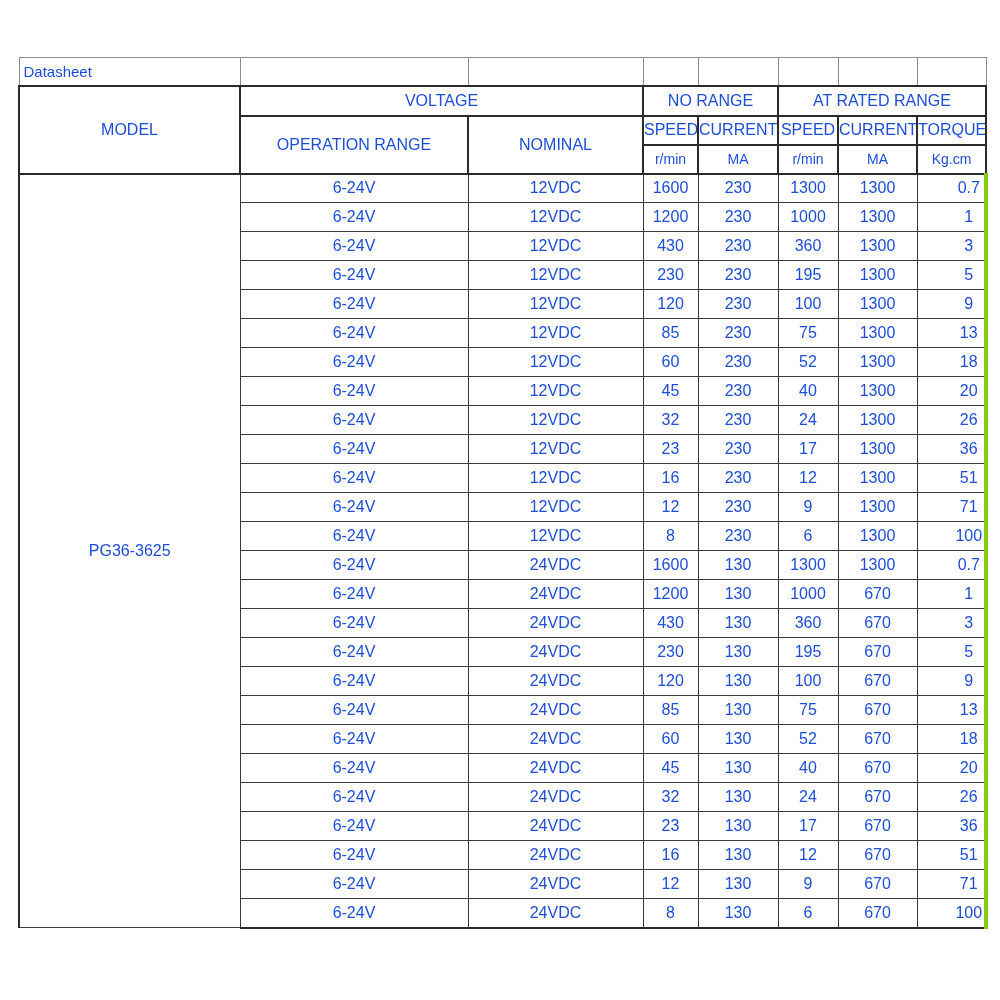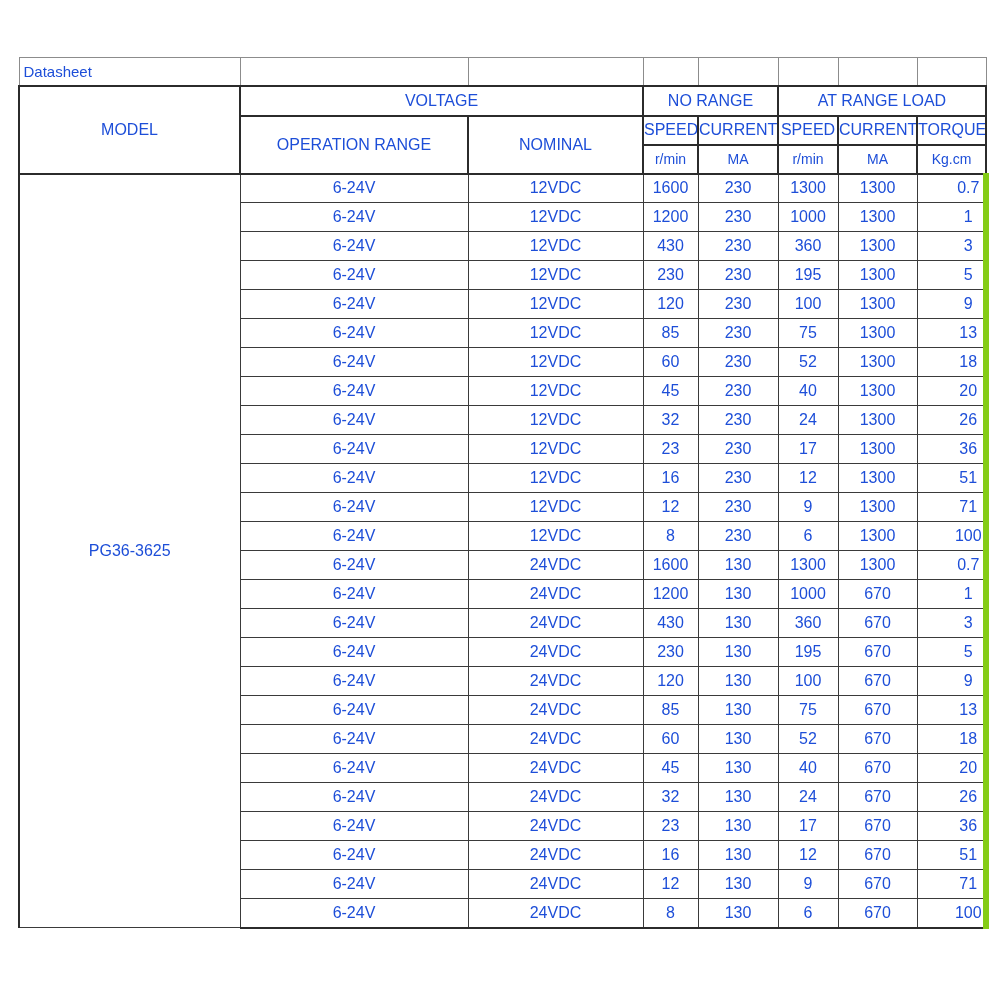--- a/index.html
+++ b/index.html
@@ -57,21 +57,21 @@
   tr.hdr-a { height: 30px; }
   tr.hdr-b { height: 29px; }
   tr.hdr-c { height: 29px; }
   thead th { border: 2px solid #2b2b2b; }
   tr.hdr-c th { font-size: 14px; border-radius: 14px; }
 
   
   tbody tr { height: 29px; }
   tbody td { border: 1px solid #3a3a3a; }
   tbody td.model-cell { border-left: 2px solid #2b2b2b; }
-  tbody tr td:last-child { border-right: 6px solid #84cc16; padding-left: 36px; }
+  tbody tr td:last-child { border-right: 4px solid #84cc16; padding-left: 36px; }
   tbody tr.last-row td { border-bottom: 2px solid #2b2b2b; }
 </style>
 </head>
 <body>
 
 <div class="page">
   <table class="datasheet">
     <colgroup>
       <col class="c-model">
         <col class="c-range">
@@ -90,21 +90,21 @@
         <td></td>
         <td></td>
         <td></td>
         <td></td>
         <td></td>
       </tr>
       <tr class="hdr-a">
         <th rowspan="3">MODEL</th>
         <th colspan="2">VOLTAGE</th>
         <th colspan="2">NO RANGE</th>
-        <th colspan="3">AT RANGE LOAD</th>
+        <th colspan="3">AT RATED RANGE</th>
       </tr>
       <tr class="hdr-b">
         <th rowspan="2">OPERATION RANGE</th>
         <th rowspan="2">NOMINAL</th>
         <th>SPEED</th>
         <th>CURRENT</th>
         <th>SPEED</th>
         <th>CURRENT</th>
         <th>TORQUE</th>
       </tr>

